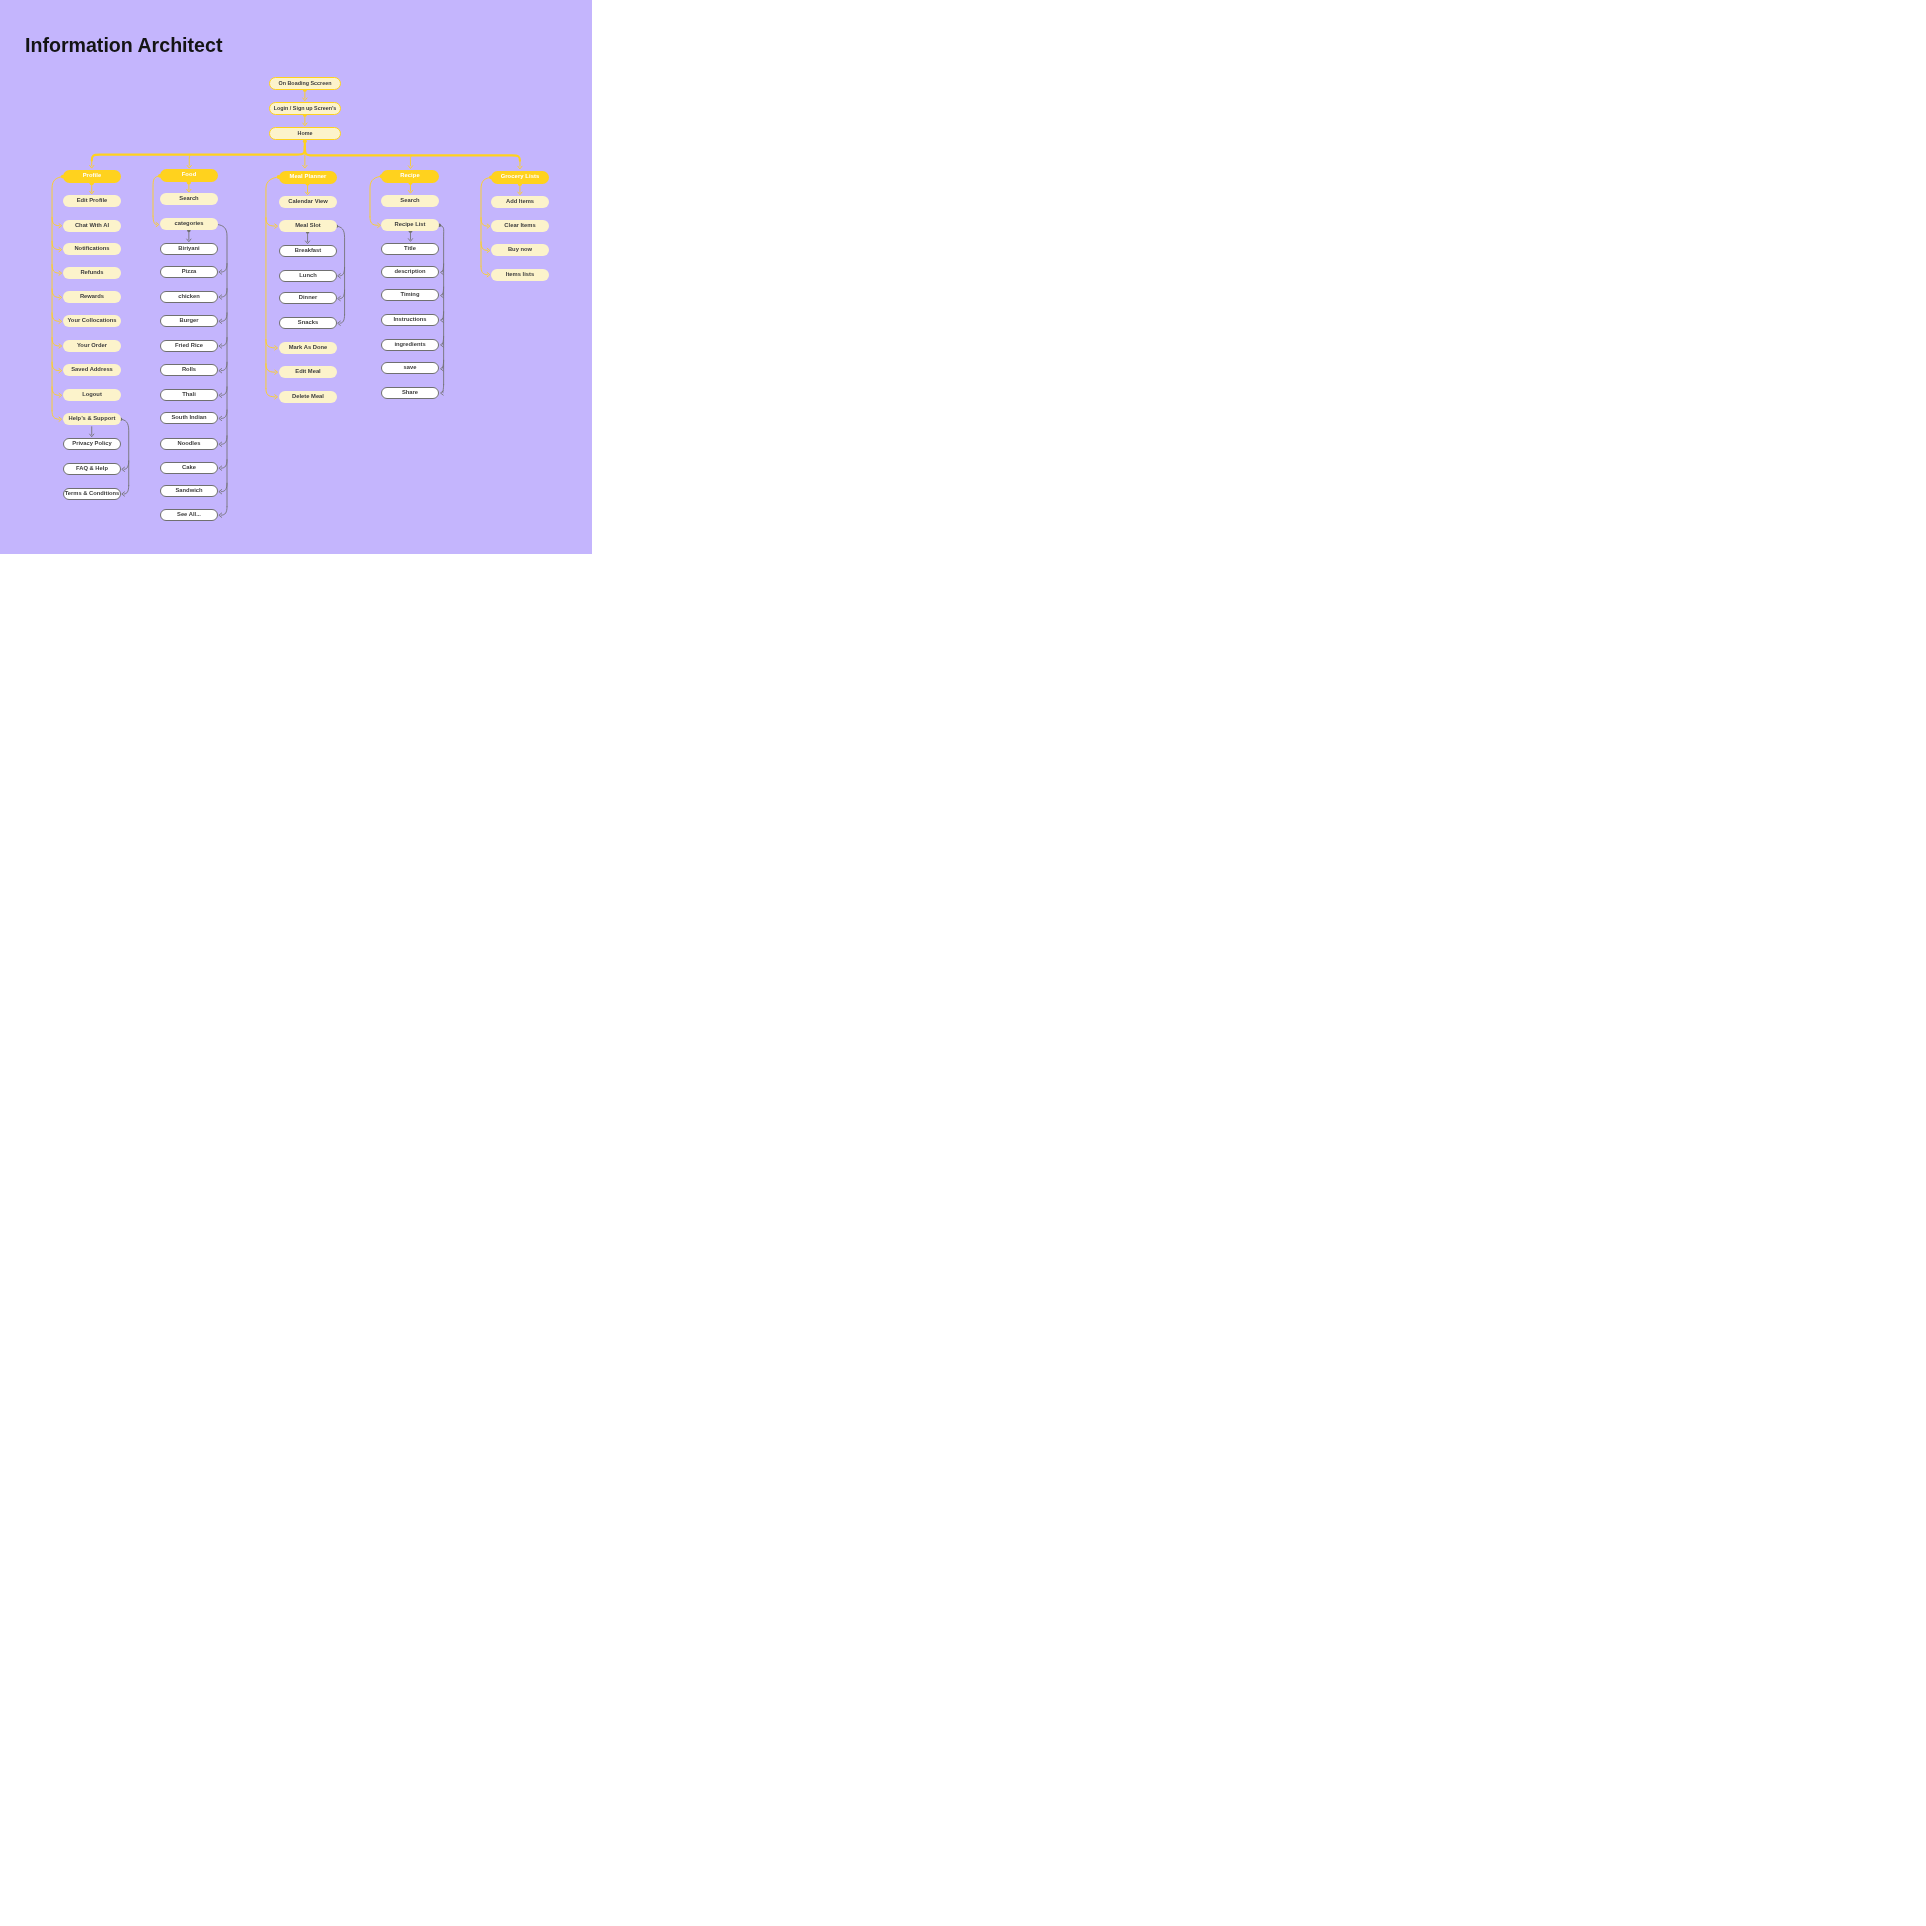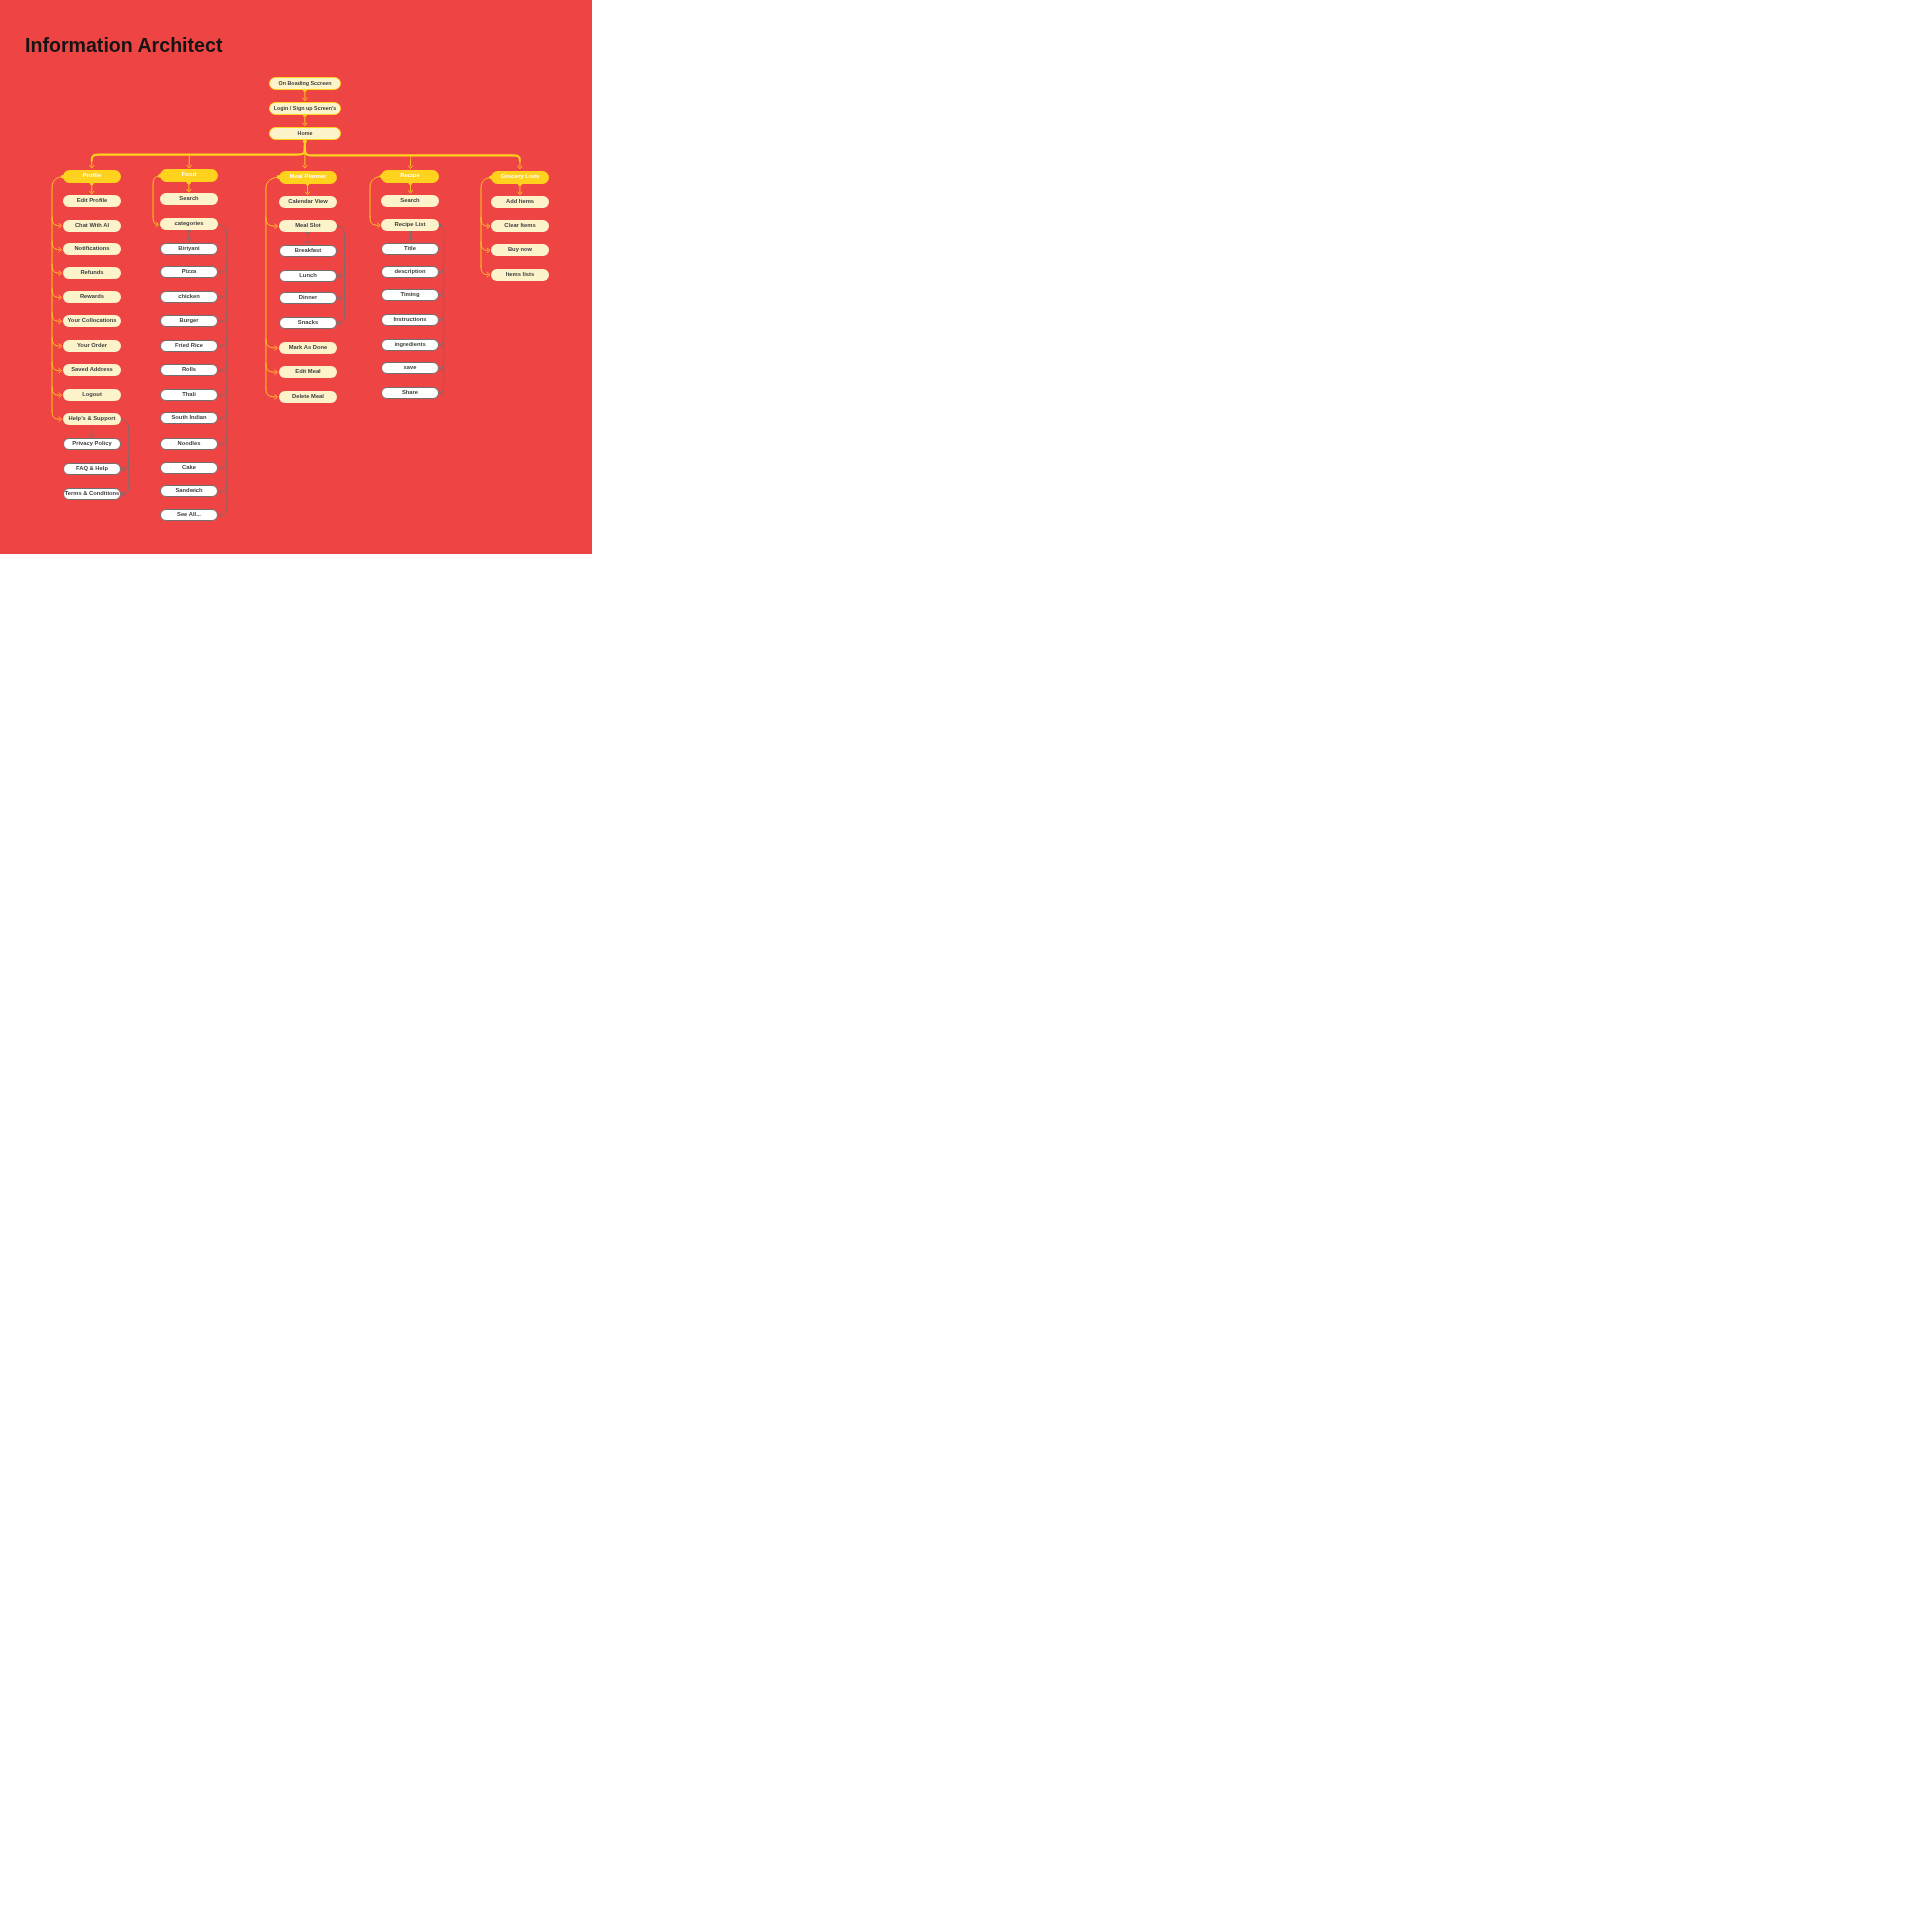--- a/index.html
+++ b/index.html
@@ -1,19 +1,19 @@
 <!DOCTYPE html>
 <html style="font-size:6.2px"><head>
 <meta charset="utf-8">
 <style>
   html,body{margin:0;padding:0;background:#ffffff;}
   .page{
     position:relative;
     width:592px;height:554px;
-    background:#ef4444;
+    background:#c4b5fd;
     font-family:"Liberation Sans", sans-serif;
     overflow:hidden;
     text-decoration:underline;
   }
   .title{
     position:absolute;left:25px;top:34px;
     font-size:19.6px;font-weight:700;color:#141414;
     letter-spacing:0px;white-space:nowrap;
   }
   #wires{position:absolute;left:0;top:0;z-index:1;}

